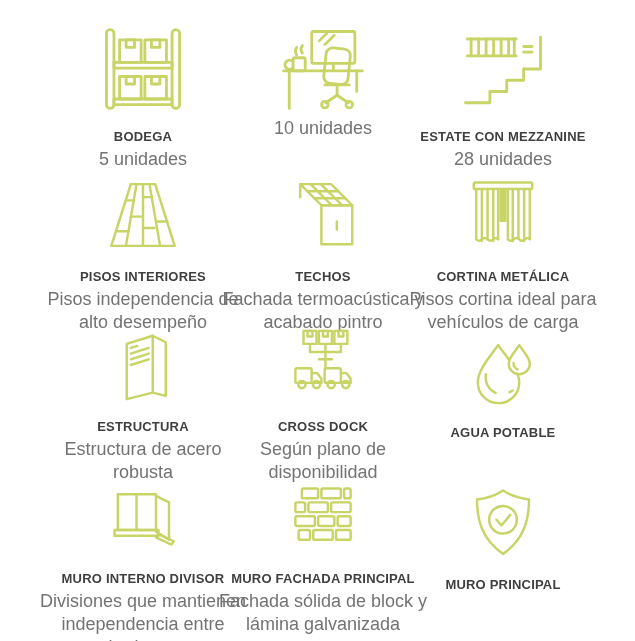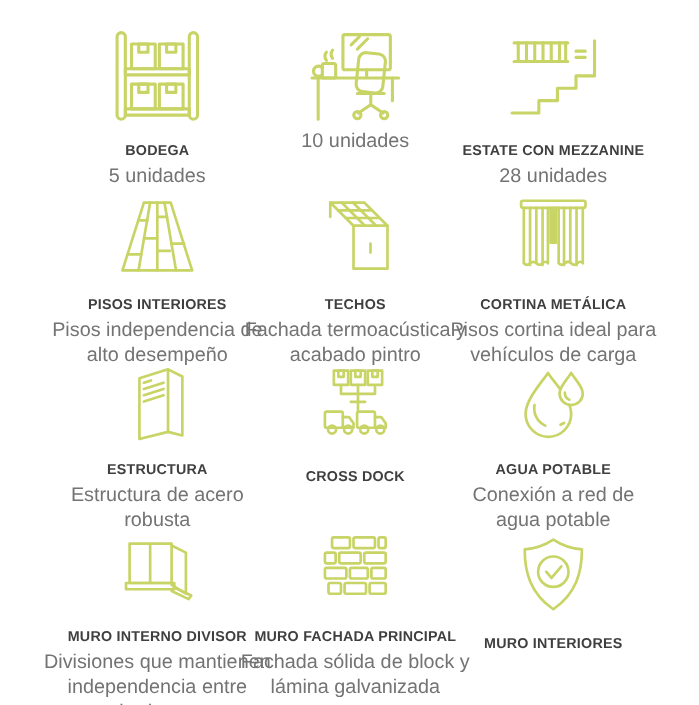--- a/index.html
+++ b/index.html
@@ -161,35 +161,35 @@
           <path d="M34,58 H41 L46,65 V70 H34"></path>
           <circle cx="22" cy="72" r="4.5"></circle>
             <circle cx="40" cy="72" r="4.5"></circle>
           <rect x="50" y="52" width="20" height="18" rx="2"></rect>
           <path d="M70,58 H77 L82,65 V70 H70"></path>
           <circle cx="58" cy="72" r="4.5"></circle>
             <circle cx="76" cy="72" r="4.5"></circle>
         </svg>
       </div>
       <div class="title">CROSS DOCK</div>
+      <div class="subtitle">Según plano de
+disponibilidad</div>
     </div>
 
     <div class="cell row3">
       <div class="icon">
         <svg viewBox="0 0 96 96">
           <path d="M42,16 C34,28 17,46 17,62 a25.5,25.5 0 0 0 51,0 C68,46 50,28 42,16 Z"></path>
           <path class="wfill" d="M68,16 C64,23 55,31 55,39 a13,13 0 0 0 26,0 C81,31 72,23 68,16 Z"></path>
           <path d="M27,52 a21,21 0 0 0 12,23"></path>
           <path d="M61,38 a8,8 0 0 0 5,8"></path>
           <path d="M56,74 l4,-2"></path>
         </svg>
       </div>
       <div class="title">AGUA POTABLE</div>
-      <div class="subtitle">Conexión a red de
-agua potable</div>
     </div>
 
     <div class="cell row4">
       <div class="icon">
         <svg viewBox="0 0 96 96">
           <path d="M17,20 H64 V64 H17 Z M40,20 V64"></path>
           <rect x="13" y="64" width="54" height="7"></rect>
           <path d="M64,22 L80,30 V76 L64,66"></path>
           <path d="M64,73 L83,82 L86,78 L67,69 Z"></path>
         </svg>
@@ -222,17 +222,17 @@
     </div>
 
     <div class="cell row4">
       <div class="icon">
         <svg viewBox="0 0 96 96">
           <path d="M48,8 C57,14 69,18 80,19 C80,44 74,68 48,86 C22,68 16,44 16,19 C27,18 39,14 48,8 Z"></path>
           <circle cx="48" cy="44" r="17"></circle>
           <path d="M40,44 l6,7 l11,-13"></path>
         </svg>
       </div>
-      <div class="title">MURO INTERIORES</div>
+      <div class="title">MURO PRINCIPAL</div>
     </div>
 
   </div>
 </div>
 
 </body></html>

